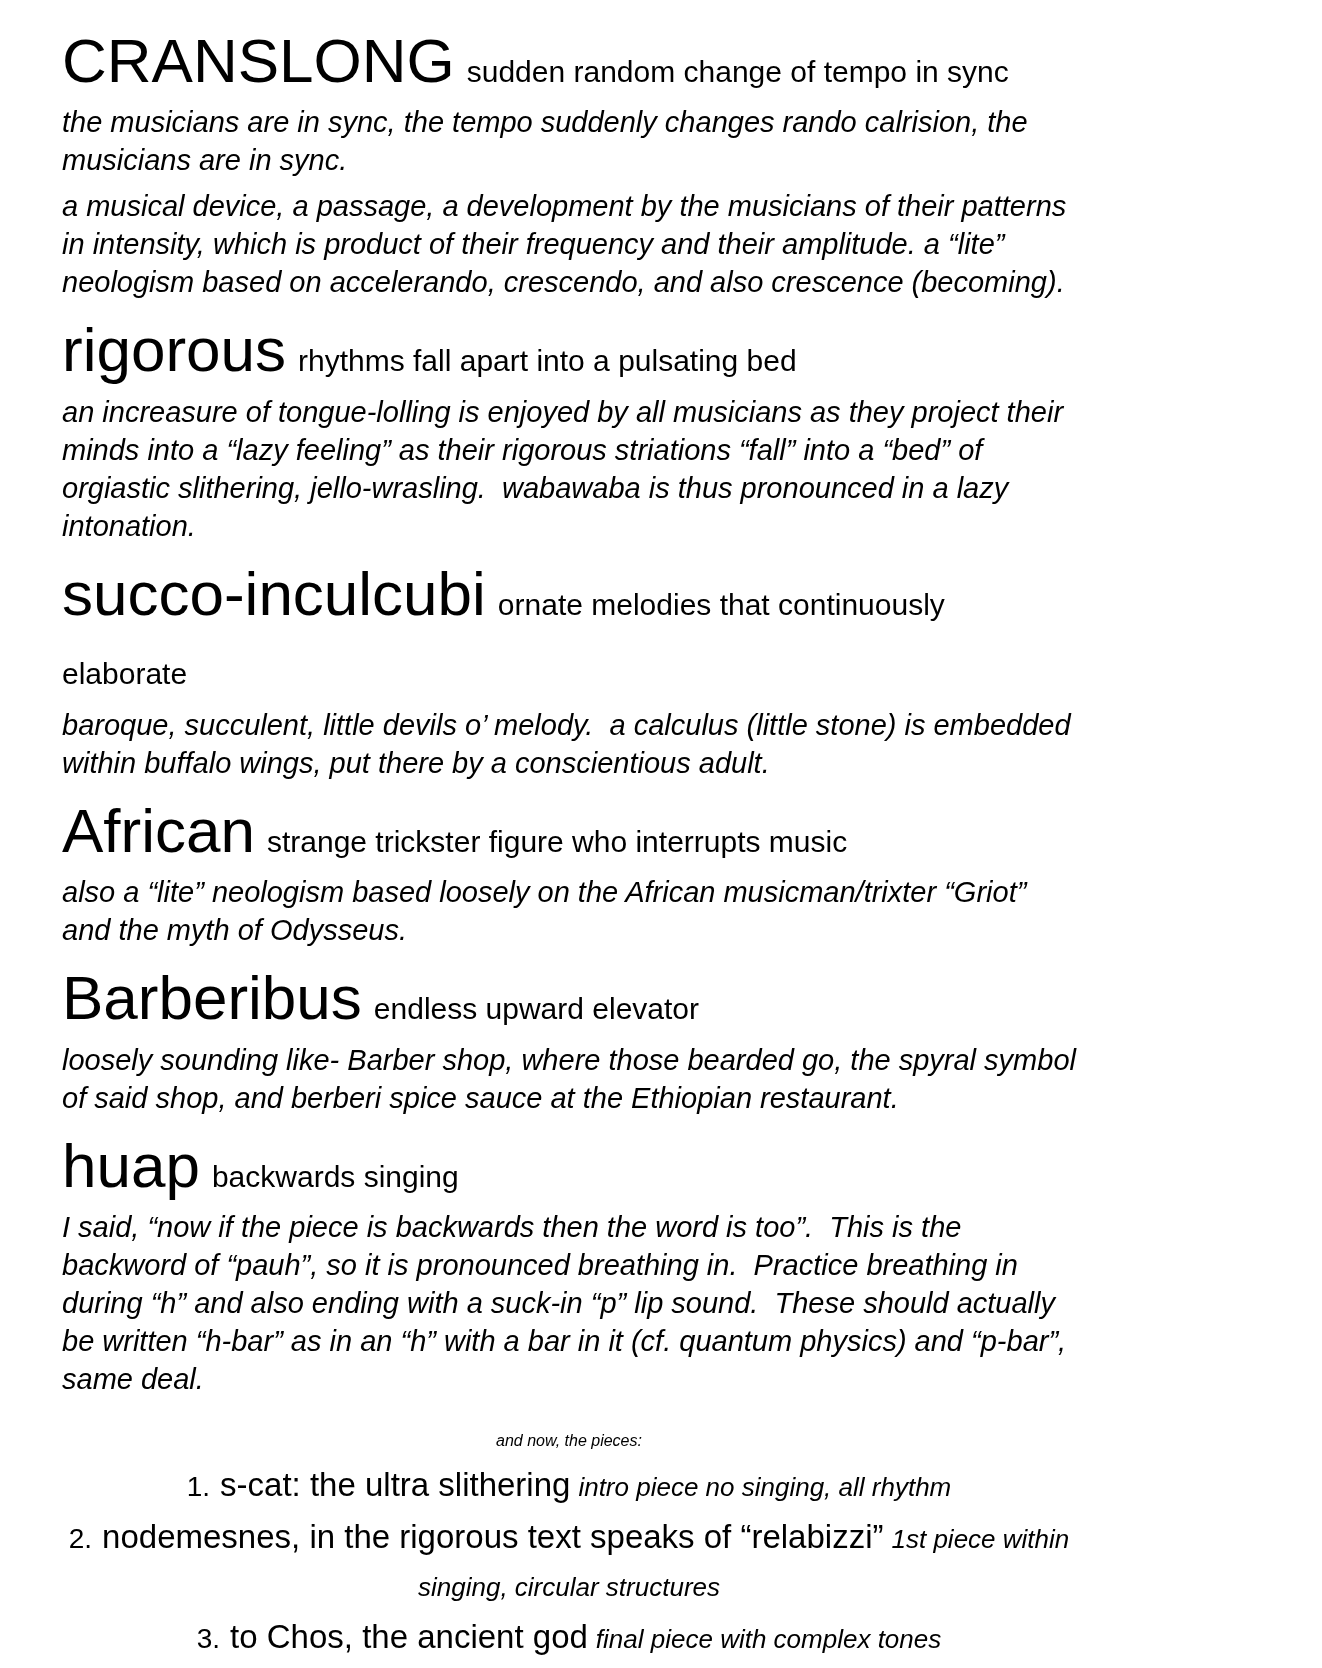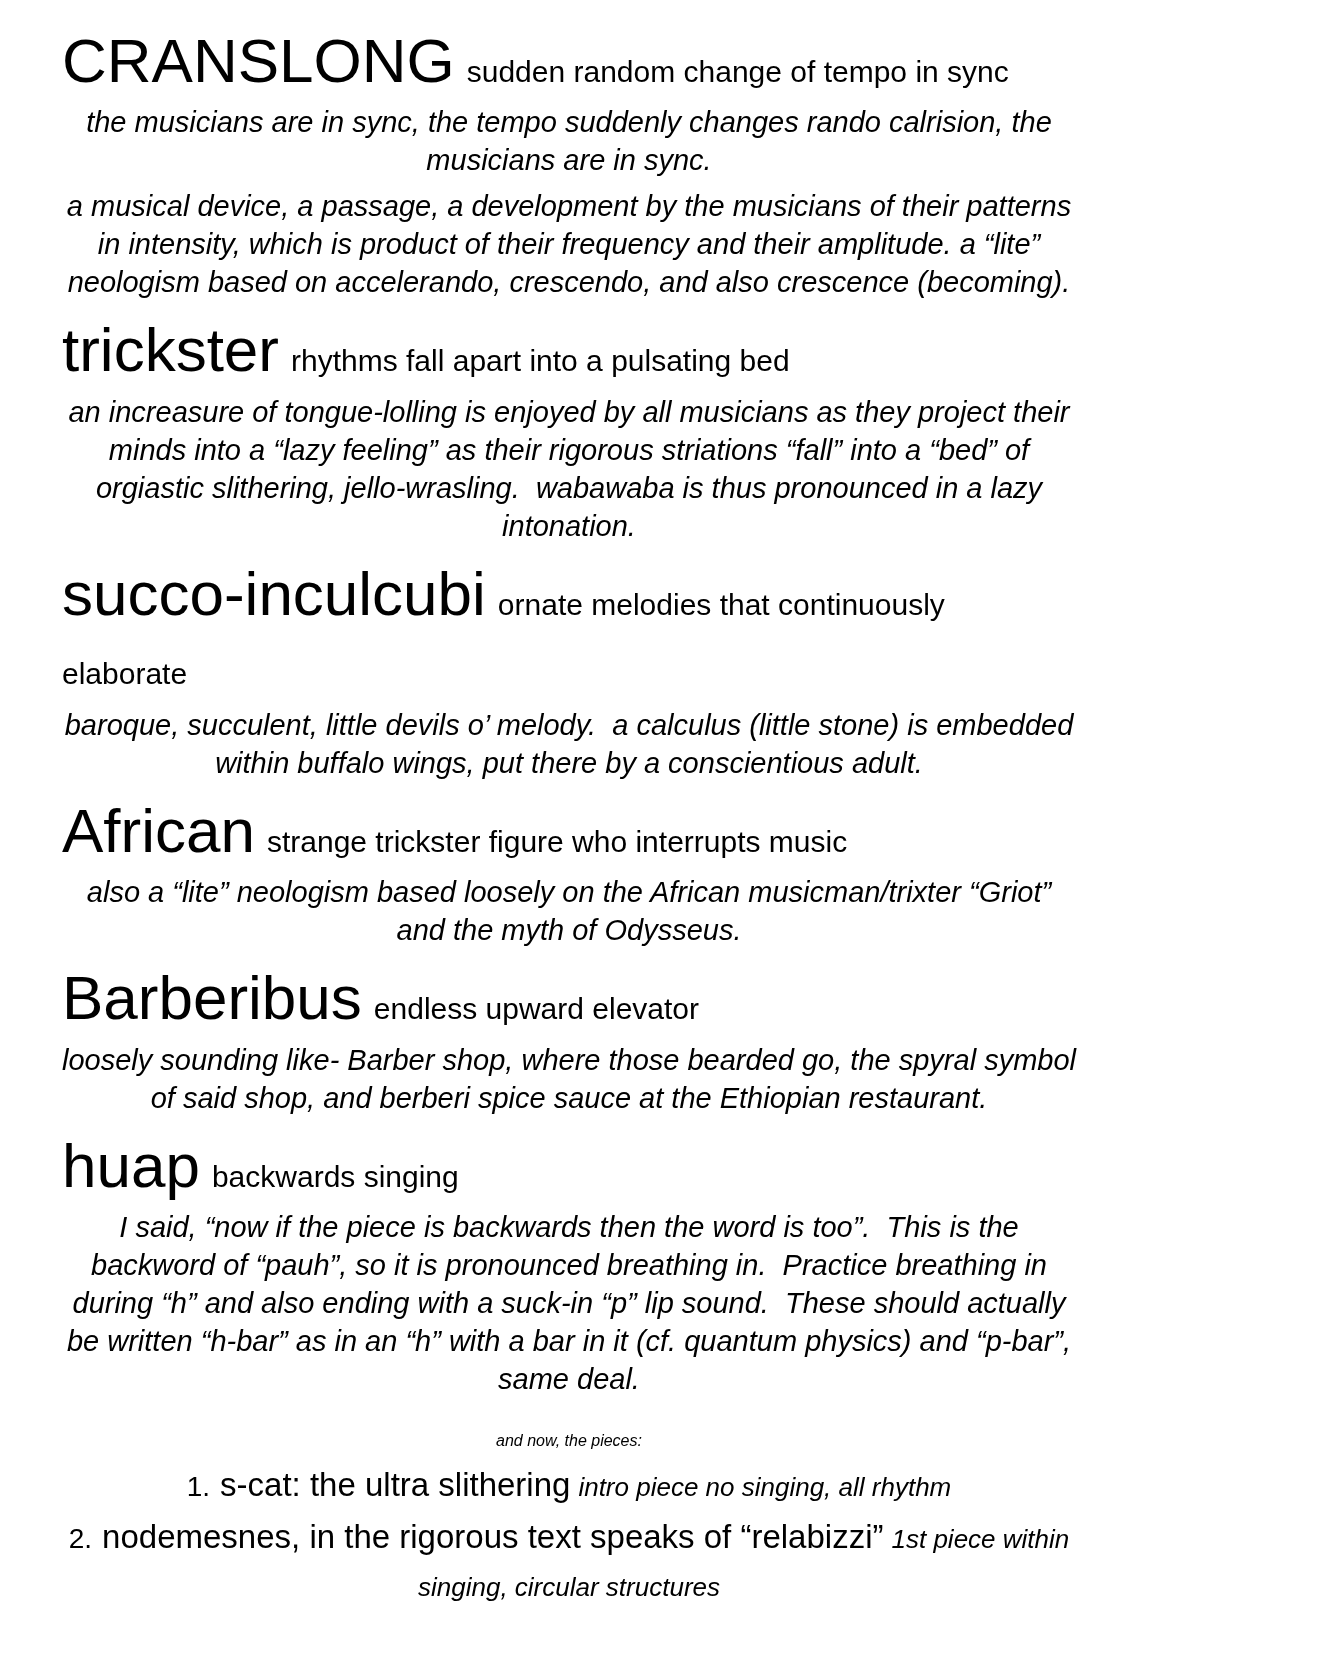--- a/index.html
+++ b/index.html
@@ -29,21 +29,21 @@
   .term-def {
     font-size: 30px;
     margin-left: 12px;
   }
   .desc {
     margin: 8px auto 0 auto;
     max-width: 1150px;
     font-size: 29px;
     line-height: 38px;
     font-style: italic;
-    text-align: center;
+    text-align: left;
     white-space: pre-wrap;
   }
   .pieces { margin-top: 26px; }
   .pieces-intro {
     margin: 0;
     font-size: 16px;
     line-height: 34px;
     font-style: italic;
     text-align: center;
   }
@@ -73,21 +73,21 @@
   <section class="entry">
     <h2 class="entry-head"><span class="term">CRANSLONG</span><span class="term-def">sudden random change of tempo in sync</span></h2>
     <p class="desc">the musicians are in sync, the tempo suddenly changes rando calrision, the musicians are in sync.</p>
   </section>
 
   <section class="entry">
     <p class="desc">a musical device, a passage, a development by the musicians of their patterns in intensity, which is product of their frequency and their amplitude. a “lite” neologism based on accelerando, crescendo, and also crescence (becoming).</p>
   </section>
 
   <section class="entry">
-    <h2 class="entry-head"><span class="term">trickster</span><span class="term-def">rhythms fall apart into a pulsating bed</span></h2>
+    <h2 class="entry-head"><span class="term">rigorous</span><span class="term-def">rhythms fall apart into a pulsating bed</span></h2>
     <p class="desc">an increasure of tongue-lolling is enjoyed by all musicians as they project their minds into a “lazy feeling” as their rigorous striations “fall” into a “bed” of orgiastic slithering, jello-wrasling.  wabawaba is thus pronounced in a lazy intonation.</p>
   </section>
 
   <section class="entry">
     <h2 class="entry-head"><span class="term">succo-inculcubi</span><span class="term-def">ornate melodies that continuously elaborate</span></h2>
     <p class="desc">baroque, succulent, little devils o’ melody.  a calculus (little stone) is embedded within buffalo wings, put there by a conscientious adult.</p>
   </section>
 
   <section class="entry">
     <h2 class="entry-head"><span class="term">African</span><span class="term-def">strange trickster figure who interrupts music</span></h2>
@@ -104,15 +104,16 @@
     <p class="desc">I said, “now if the piece is backwards then the word is too”.  This is the backword of “pauh”, so it is pronounced breathing in.  Practice breathing in during “h” and also ending with a suck-in “p” lip sound.  These should actually be written “h-bar” as in an “h” with a bar in it (cf. quantum physics) and “p-bar”, same deal.</p>
   </section>
 
   <div class="pieces">
     <p class="pieces-intro">and now, the pieces:</p>
 
     <p class="piece"><span class="piece-num">1.</span><span class="piece-title">s-cat: the ultra slithering</span><span class="piece-note">intro piece no singing, all rhythm</span></p>
 
     <p class="piece"><span class="piece-num">2.</span><span class="piece-title">nodemesnes, in the rigorous text speaks of “relabizzi”</span><span class="piece-note">1st piece within singing, circular structures</span></p>
 
+    <p class="piece"><span class="piece-num">3.</span><span class="piece-title">to Chos, the ancient god</span><span class="piece-note">final piece with complex tones</span></p>
   </div>
 
 </div>
 
 </body></html>

